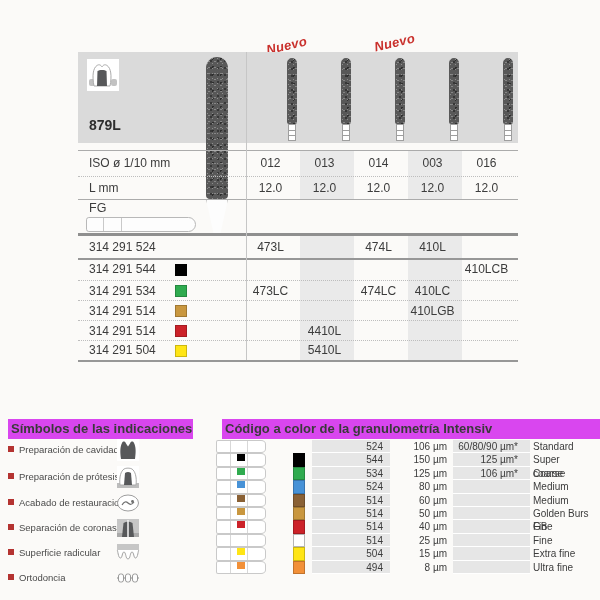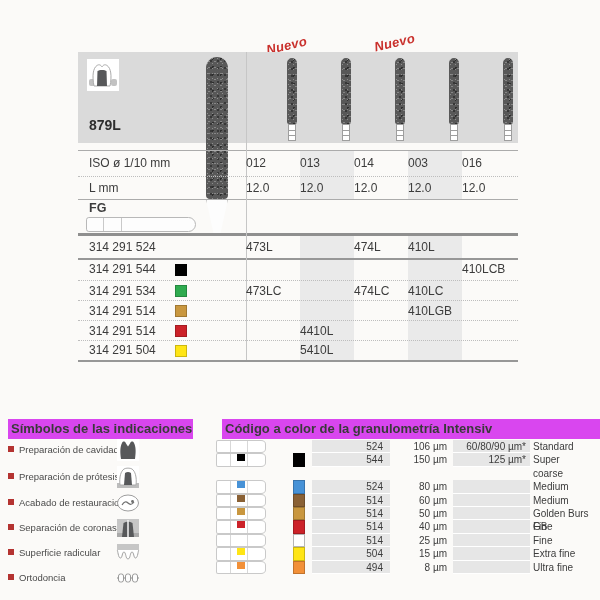--- a/index.html
+++ b/index.html
@@ -12,62 +12,62 @@
   .family{position:absolute;left:89px;top:117px;font-size:14px;font-weight:bold;color:#2e2e2e;}
   .toothbox{position:absolute;left:87px;top:59px;width:32px;height:32px;background:#fff;}
   .shade{position:absolute;width:54px;background:#eaeaea;}
   .hline{position:absolute;left:78px;width:440px;background:#ababab;height:1px;}
   .hline.thick{height:3px;background:#8f8f8f;}
   .hline.med{height:2px;background:#979797;}
   .dot{position:absolute;left:78px;width:440px;height:0;border-top:1px dotted #bdbdbd;}
   .vline{position:absolute;width:1px;background:#c6c6c6;}
   .prow{position:absolute;left:78px;width:440px;display:flex;font-size:12px;}
   .prow .lab{width:168px;padding-left:11px;box-sizing:border-box;position:relative;}
-  .prow .c{width:54px;text-align:left;padding-right:5px;box-sizing:border-box;}
+  .prow .c{width:54px;text-align:center;padding-right:5px;box-sizing:border-box;}
   .psw{position:absolute;left:97px;top:50%;margin-top:-6px;width:12px;height:12px;
        box-sizing:border-box;border:1px solid transparent;}
   .speck{background-color:#585858;background-image:
       radial-gradient(circle at 30% 30%, #8d8d8d 13%, transparent 14%),
       radial-gradient(circle at 72% 58%, #373737 13%, transparent 14%),
       radial-gradient(circle at 50% 82%, #9d9d9d 11%, transparent 12%),
       radial-gradient(circle at 82% 22%, #2e2e2e 11%, transparent 12%);
       background-size:5px 5px,7px 7px,6px 6px,8px 8px;}
   .bbur{position:absolute;left:206px;top:57px;width:22px;}
   .bbur .tip{display:block;width:22px;height:142px;border-radius:11px 11px 4px 4px;}
   .bbur .neck{display:block;width:22px;height:34px;
       clip-path:polygon(0 0,100% 0,66% 100%,34% 100%);
       background:linear-gradient(90deg,#b5b5b5 0 1px,#fdfdfd 1px 21px,#b5b5b5 21px);}
   .sbur{position:absolute;top:58px;width:10px;}
   .sbur .tip{display:block;width:10px;height:66px;border-radius:5px 5px 2px 2px;}
   .sbur .neck{display:block;width:8px;height:17px;margin-left:1px;background-color:#fff;
       border:1px solid #9e9e9e;box-sizing:border-box;
       background-image:linear-gradient(#9e9e9e,#9e9e9e),linear-gradient(#9e9e9e,#9e9e9e);
       background-size:100% 1px;background-position:0 5px,0 10px;background-repeat:no-repeat;}
-  .fglabel{position:absolute;left:89px;top:201px;font-size:12.5px;font-weight:bold;}
+  .fglabel{position:absolute;left:89px;top:201px;font-size:12.5px;font-weight:normal;}
   .fgshank{position:absolute;left:86px;top:217px;width:110px;height:15px;box-sizing:border-box;
       border:1px solid #b8b8b8;border-radius:3px 8px 8px 3px;background:#fdfdfd;}
   .fgshank i{position:absolute;top:0;bottom:0;width:1px;background:#c9c9c9;}
   
   .sechead{position:absolute;height:20px;background:#d946ef;font-size:13px;font-weight:bold;
       line-height:20px;color:#3a3a3a;padding-left:3px;box-sizing:border-box;}
   .symitem{position:absolute;left:8px;height:12px;line-height:12px;font-size:9.5px;color:#4a4a4a;}
   .symitem .bullet{display:inline-block;width:6px;height:6px;margin-right:5px;
       position:relative;top:-1px;}
   .symicon{position:absolute;left:116px;width:24px;height:24px;}
   .grow{position:absolute;left:216px;width:376px;height:13.4px;font-size:10px;
       line-height:13.4px;color:#3c3c3c;}
   .grow>span{position:absolute;top:0;height:100%;box-sizing:border-box;}
   .gi{left:0;top:2px;width:50px;height:9px;border:1px solid #c9c9c9;background:#fff;
       border-radius:2px 5px 5px 2px / 2px 4px 4px 2px;position:absolute;box-sizing:border-box;}
   .gi i{position:absolute;top:0;bottom:0;width:1px;background:#d8d8d8;}
   .gi .band{position:absolute;left:20px;top:0;width:8px;height:7px;background:transparent;}
   .gsw{left:77px;top:0.5px;width:12px;height:12px;border:1px solid transparent;position:absolute;box-sizing:border-box;}
   .gb1{left:96px;width:78px;background:#e6e6e6;text-align:right;padding-right:7px;border-bottom:1px solid #fff;padding-left:38px;}
   .ggr{left:174px;width:57px;text-align:right;}
-  .gb2{left:237px;width:77px;background:#e6e6e6;text-align:right;padding-right:4px;border-bottom:1px solid #fff;}
+  .gb2{left:237px;width:77px;background:#e6e6e6;text-align:right;padding-right:12px;border-bottom:1px solid #fff;}
   .gnm{left:317px;width:59px;text-align:left;}
 </style>
 </head>
 <body>
 
 <div id="stage">
 
   <div class="nuevo" style="left:266px;top:38px;">Nuevo</div>
   <div class="nuevo" style="left:374px;top:35px;">Nuevo</div>
 
@@ -278,20 +278,32 @@
         <i style="left:13px;"></i>
         <i style="left:30px;"></i>
         <span class="band" style="background-color: rgb(0, 0, 0);"></span>
       </span>
     <span class="gsw" style="background-color: rgb(0, 0, 0); border-color: rgba(0, 0, 0, 0.2);"></span>
     <span class="gb1">544</span>
     <span class="ggr">150 µm</span>
     <span class="gb2">125 µm*</span>
     <span class="gnm">Super coarse</span>
   </div>
+  <div class="grow" style="top:466.8px;">
+    <span class="gi">
+        <i style="left:13px;"></i>
+        <i style="left:30px;"></i>
+        <span class="band" style="background-color: rgb(47, 171, 79);"></span>
+      </span>
+    <span class="gsw" style="background-color: rgb(47, 171, 79); border-color: rgba(0, 0, 0, 0.2);"></span>
+    <span class="gb1">534</span>
+    <span class="ggr">125 µm</span>
+    <span class="gb2">106 µm*</span>
+    <span class="gnm">Coarse</span>
+  </div>
   <div class="grow" style="top:480.2px;">
     <span class="gi">
         <i style="left:13px;"></i>
         <i style="left:30px;"></i>
         <span class="band" style="background-color: rgb(71, 146, 215);"></span>
       </span>
     <span class="gsw" style="background-color: rgb(71, 146, 215); border-color: rgba(0, 0, 0, 0.2);"></span>
     <span class="gb1">524</span>
     <span class="ggr">80 µm</span>
     <span class="gb2"></span>

